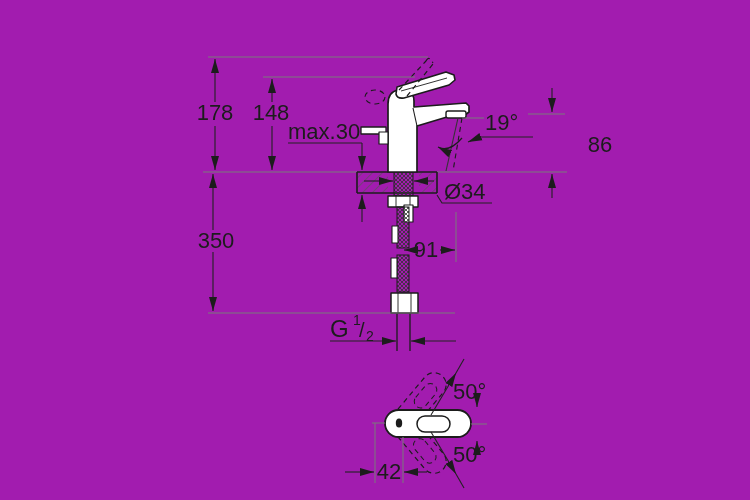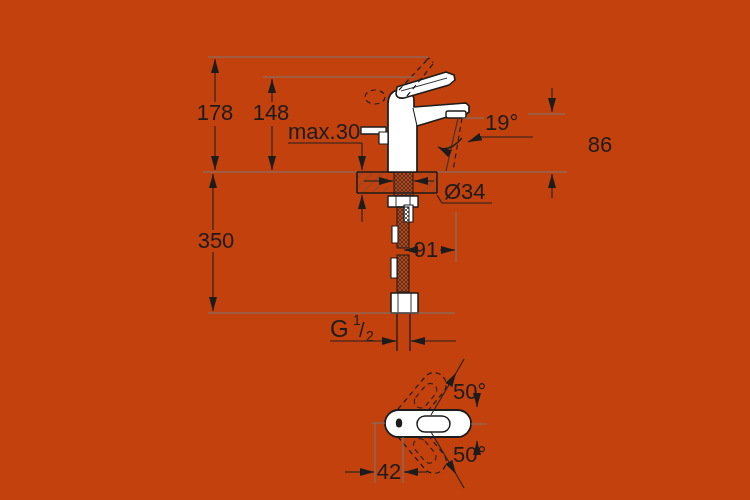--- a/index.html
+++ b/index.html
@@ -1,16 +1,16 @@
 <!DOCTYPE html>
 <html><head>
 <meta charset="utf-8">
 <style>
   html,body{margin:0;padding:0;background:#ffffff;}
-  .stage{position:relative;width:750px;height:500px;background:#c2410c;overflow:hidden;
+  .stage{position:relative;width:750px;height:500px;background:#a21caf;overflow:hidden;
          font-family:"Liberation Sans",sans-serif;}
   svg{display:block;}
   .dim-text{font-family:"Liberation Sans",sans-serif;font-size:22px;fill:#1c1c1c;}
   .dim-text-sm{font-family:"Liberation Sans",sans-serif;font-size:14px;fill:#1c1c1c;}
   .dim-text-md{font-family:"Liberation Sans",sans-serif;font-size:20px;fill:#1c1c1c;}
   .dim-text-lg{font-family:"Liberation Sans",sans-serif;font-size:24px;fill:#1c1c1c;}
   .obj{stroke:#1c1c1c;fill:#ffffff;stroke-linejoin:round;}
   .thin{stroke:#7a7a7a;stroke-width:1;fill:none;}
   .dline{stroke:#222222;stroke-width:1.1;fill:none;}
   .dashed{stroke:#1c1c1c;fill:none;stroke-dasharray:5 4;}

